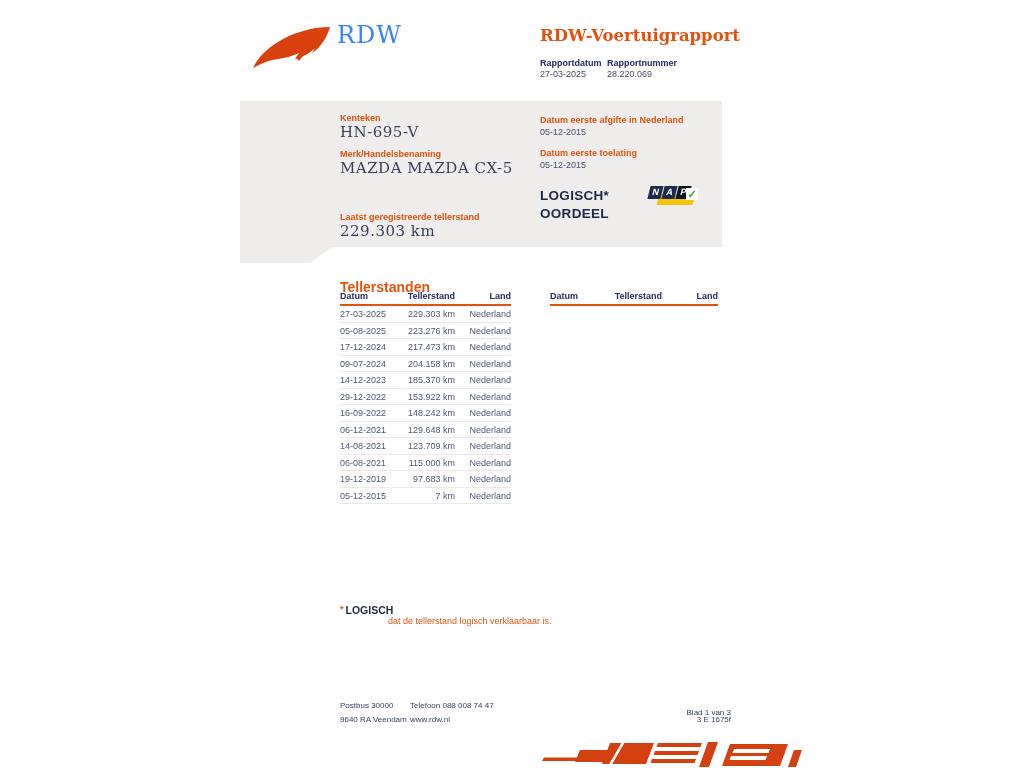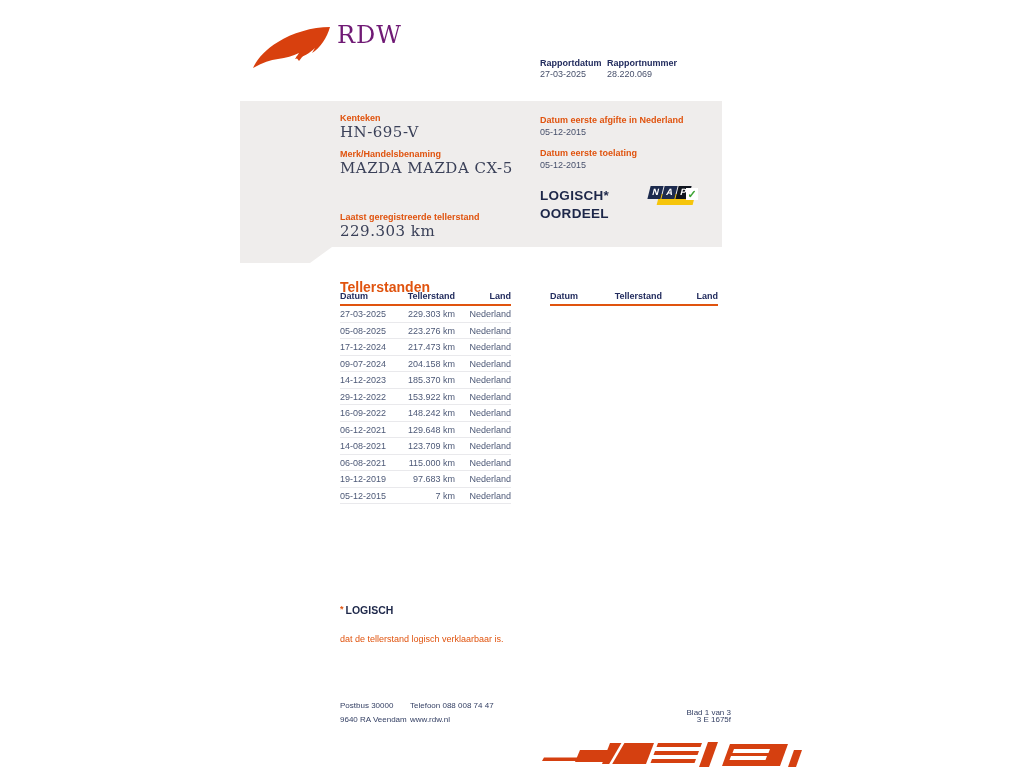--- a/index.html
+++ b/index.html
@@ -11,21 +11,21 @@
     --graphic:#d54010;
     --rowline:#e9e9ec;
   }
   html,body{margin:0;padding:0;background:#ffffff;}
   .page{position:relative;width:1024px;height:768px;background:#ffffff;
         font-family:"Liberation Sans",sans-serif;overflow:hidden;}
   .abs{position:absolute;}
 
   
   .logo-text{left:337px;top:21px;font-family:"DejaVu Serif",serif;font-size:24px;
-             color:#701a75;letter-spacing:1px;}
+             color:#3b82f6;letter-spacing:1px;}
   .report-title{left:540px;top:26px;font-family:"DejaVu Serif",serif;font-weight:bold;
                 font-size:16.5px;color:var(--orange);}
   .meta-label{font-size:9px;font-weight:bold;color:var(--navy);}
   .meta-value{font-size:9px;color:#47506b;}
 
   
   .vbox{left:240px;top:101px;width:482px;height:146px;background:var(--graybox);}
   .vbox-tail{left:240px;top:247px;width:92px;height:16px;background:var(--graybox);
              clip-path:polygon(0 0,100% 0,calc(100% - 22px) 100%,0 100%);}
   .field-label{font-size:9px;font-weight:bold;color:var(--orange);}
@@ -69,20 +69,21 @@
 
 <div class="page">
 
   <svg class="abs" style="left:252px;top:25px;" width="80" height="46" viewBox="0 0 80 46">
     <path fill="#d8400e" d="M 78,2 C 60,2 40,8 26,17 C 14,24 5,34 1,43 C 10,38 18,35 26,34
       C 34,33 41,31 47,28 L 43,34 C 51,32 58,28 63,23 L 60,28 C 68,23 75,13 78,2 Z"></path>
     <path fill="#d8400e" d="M 44,32 L 54,27 L 47,36 Z"></path>
   </svg>
   <div class="abs logo-text">RDW</div>
 
+  <div class="abs report-title">RDW-Voertuigrapport</div>
   <div class="abs meta-label" style="left:540px;top:58px;">Rapportdatum</div>
   <div class="abs meta-label" style="left:607px;top:58px;">Rapportnummer</div>
   <div class="abs meta-value" style="left:540px;top:69px;">27-03-2025</div>
   <div class="abs meta-value" style="left:607px;top:69px;">28.220.069</div>
 
   <div class="abs vbox"></div>
   <div class="abs vbox-tail"></div>
 
   <div class="abs field-label" style="left:340px;top:113px;">Kenteken</div>
   <div class="abs serif-value" style="left:340px;top:123px;">HN-695-V</div>
@@ -200,21 +201,21 @@
     <div class="tbl-head">
       <span class="c1">Datum</span>
       <span class="c2" style="width:52px;">Tellerstand</span>
       <span class="c3">Land</span>
     </div>
   </div>
 
   <div class="abs fn-title">
     <span class="fn-marker">*</span><span>LOGISCH</span>
   </div>
-  <div class="abs fn-text" style="top:634px;">dat de tellerstand logisch verklaarbaar is.</div>
+  <div class="abs fn-text" style="top:616px;margin-left:48px;">dat de tellerstand logisch verklaarbaar is.</div>
 
   <div class="abs foot" style="left:340px;top:701px;">Postbus 30000</div>
   <div class="abs foot" style="left:340px;top:715px;">9640 RA Veendam</div>
   <div class="abs foot" style="left:410px;top:701px;">Telefoon 088 008 74 47</div>
   <div class="abs foot" style="left:410px;top:715px;">www.rdw.nl</div>
   <div class="abs foot foot-right" style="left:620px;top:701px;margin-top:7px;">Blad 1 van 3</div>
   <div class="abs foot foot-right" style="left:620px;top:715px;">3 E 1675f</div>
 
   <svg class="abs" style="left:538px;top:740px;" width="264" height="28" viewBox="0 0 264 28">
     <g fill="#d54010">

